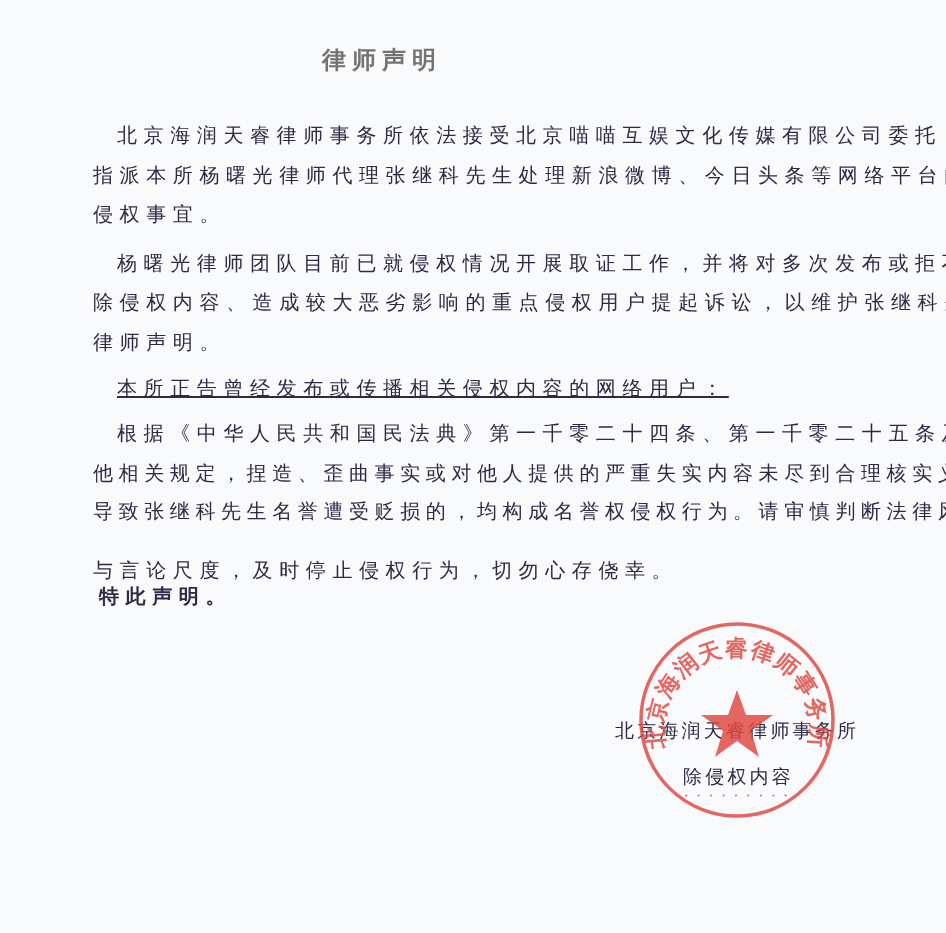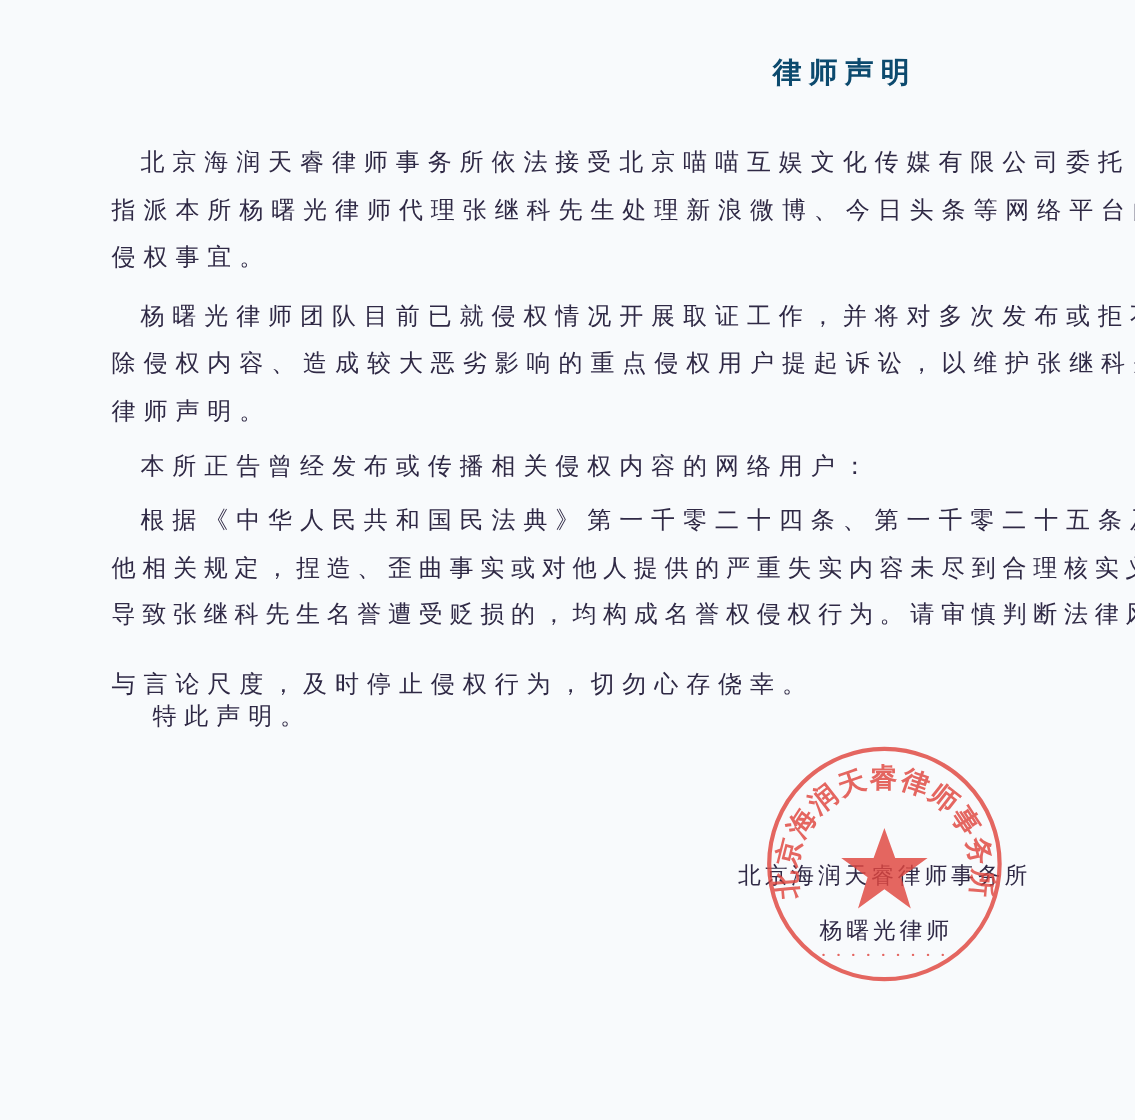--- a/index.html
+++ b/index.html
@@ -19,26 +19,26 @@
       position: absolute;
       left: 0; top: 0;
       width: 946px;
       height: 933px;
     }
     .title {
       position: absolute;
       left: 0;
       width: 764px;
       top: 44px;
-      text-align: right;
+      text-align: center;
       font-family: "DejaVu Sans", "Liberation Sans", sans-serif;
       font-size: 24px;
       font-weight: bold;
       letter-spacing: 6px;
-      color: #0c4a6e;
+      color: #737373;
     }
     .line {
       position: absolute;
       font-size: 20px;
       line-height: 24px;
       white-space: nowrap;
       color: #2f2945;
       letter-spacing: 6.6px;
       font-family: "DejaVu Sans", "Liberation Sans", sans-serif;
     }
@@ -71,39 +71,39 @@
   <div class="title">律师声明</div>
 
   <div class="line" style="left:117px; top:123px;">北京海润天睿律师事务所依法接受北京喵喵互娱文化传媒有限公司委托，特</div>
   <div class="line" style="left:93px; top:163px;">指派本所杨曙光律师代理张继科先生处理新浪微博、今日头条等网络平台的相关</div>
   <div class="line" style="left:93px; top:202px;">侵权事宜。</div>
 
   <div class="line" style="left:117px; top:251px;">杨曙光律师团队目前已就侵权情况开展取证工作，并将对多次发布或拒不删</div>
   <div class="line" style="left:93px; top:290px;">除侵权内容、造成较大恶劣影响的重点侵权用户提起诉讼，以维护张继科先生的</div>
   <div class="line" style="left:93px; top:330px;">律师声明。</div>
 
-  <div class="line" style="left:117px; top:376px;">本所正告曾经发布或传播相关侵权内容的网络用户：</div>
+  <div class="line" style="left:117px; top:376px;text-decoration:underline;">本所正告曾经发布或传播相关侵权内容的网络用户：</div>
 
   <div class="line" style="left:117px; top:421px;">根据《中华人民共和国民法典》第一千零二十四条、第一千零二十五条及其</div>
   <div class="line" style="left:93px; top:461px; letter-spacing:5.6px;">他相关规定，捏造、歪曲事实或对他人提供的严重失实内容未尽到合理核实义务，</div>
   <div class="line" style="left:93px; top:499px; letter-spacing:5.6px;">导致张继科先生名誉遭受贬损的，均构成名誉权侵权行为。请审慎判断法律风险</div>
   <div class="line" style="left:93px; top:558px;">与言论尺度，及时停止侵权行为，切勿心存侥幸。</div>
 
-  <div class="line" style="left:127px; top:584px;">特此声明。</div>
+  <div class="line" style="left:99px; top:584px;font-weight:bold;">特此声明。</div>
 
   <svg class="stamp" viewBox="0 0 200 200" xmlns="http://www.w3.org/2000/svg">
     <defs>
       <path id="stamp-arc" d="M 38 150 A 74 74 0 1 1 162 150" fill="none"></path>
     </defs>
     <circle cx="100" cy="100" r="96" fill="none" stroke="#e0463f" stroke-width="3.5"></circle>
     <text font-size="23" fill="#e0463f" font-family="DejaVu Serif, serif" font-weight="bold" letter-spacing="1.5">
       <textPath href="#stamp-arc" startOffset="50%" text-anchor="middle">北京海润天睿律师事务所</textPath>
     </text>
     <g>
       <polygon points="100,70 109,95 136,95 114,111 122,137 100,121 78,137 86,111 64,95 91,95" fill="#e0463f"></polygon>
     </g>
     <text x="100" y="178" font-size="7" fill="#e0463f" text-anchor="middle" font-family="DejaVu Sans Mono, monospace" letter-spacing="2">• • • • • • • • •</text>
   </svg>
 
   <div class="sig" style="left:615px; top:718px;">北京海润天睿律师事务所</div>
-  <div class="sig" style="left:683px; top:764px;">杨曙光律师</div>
+  <div class="sig" style="left:683px; top:764px;">除侵权内容</div>
 
 </div>
 
 </body></html>

